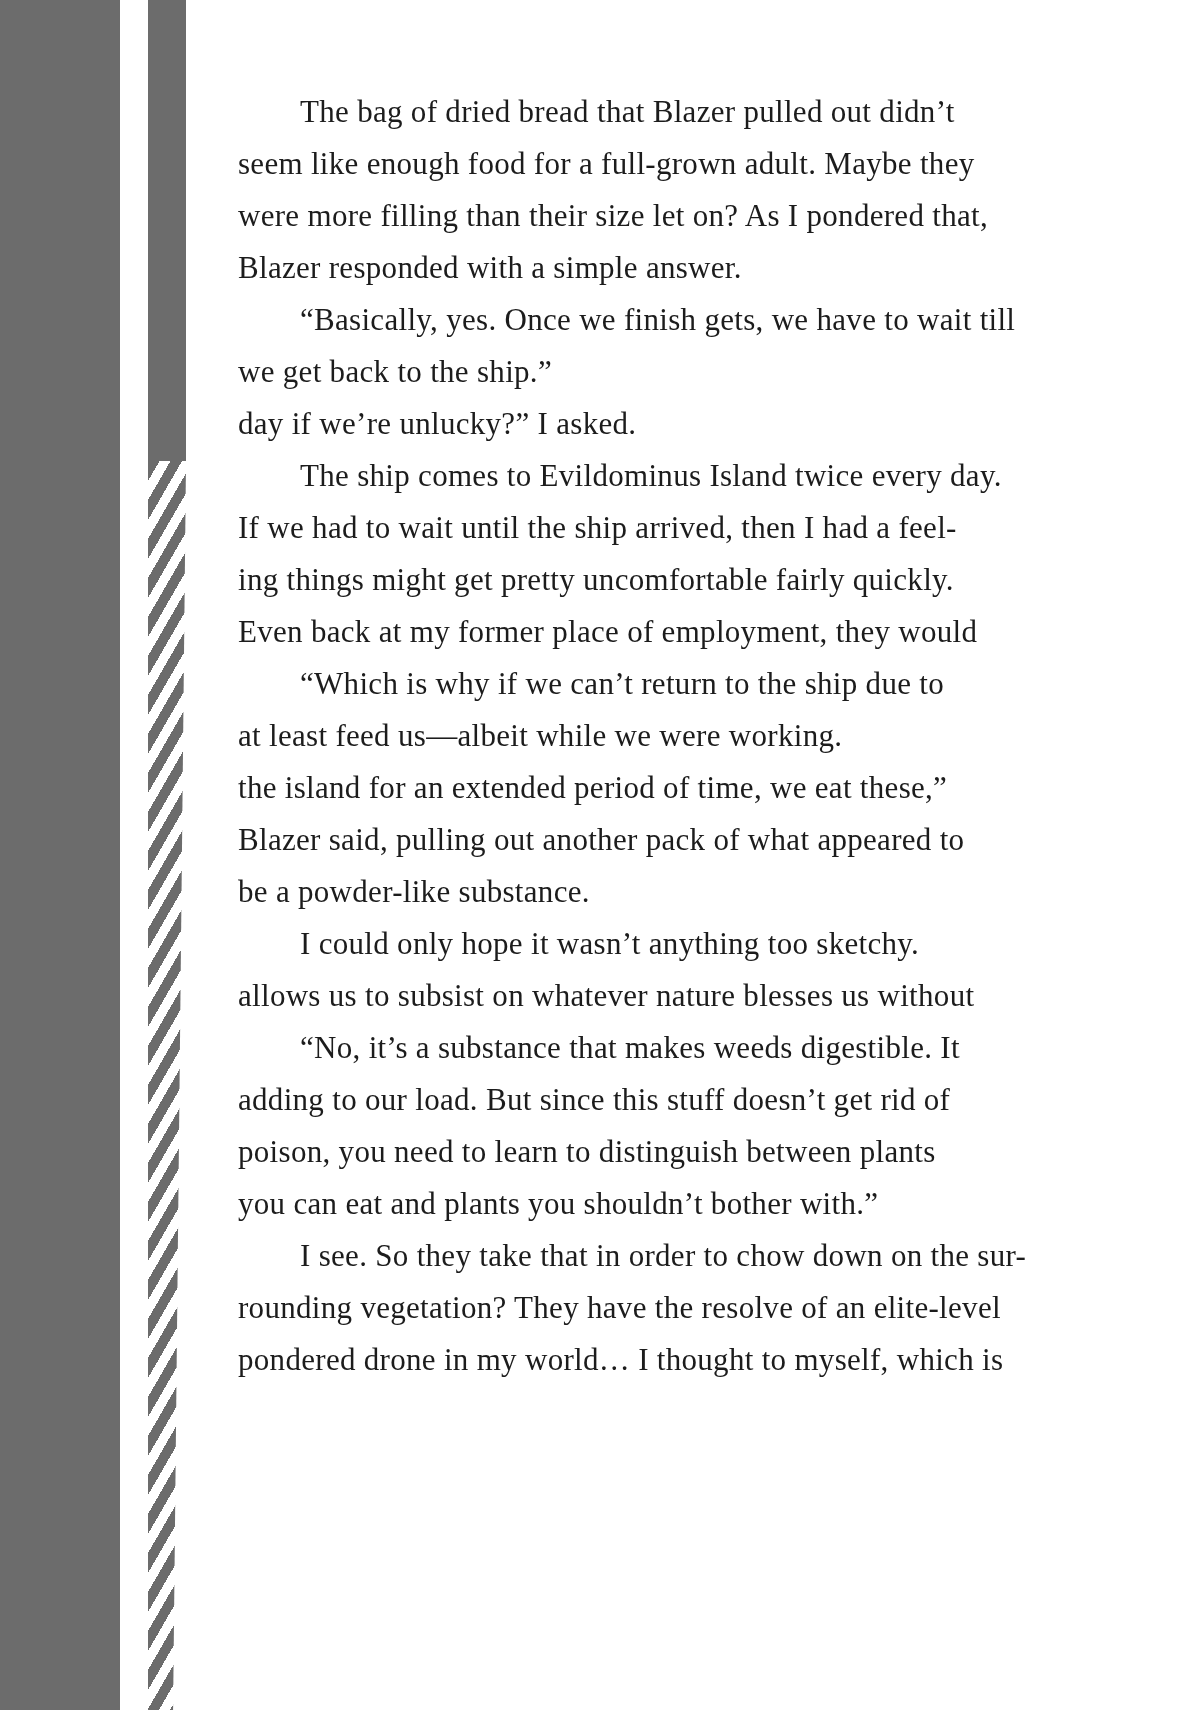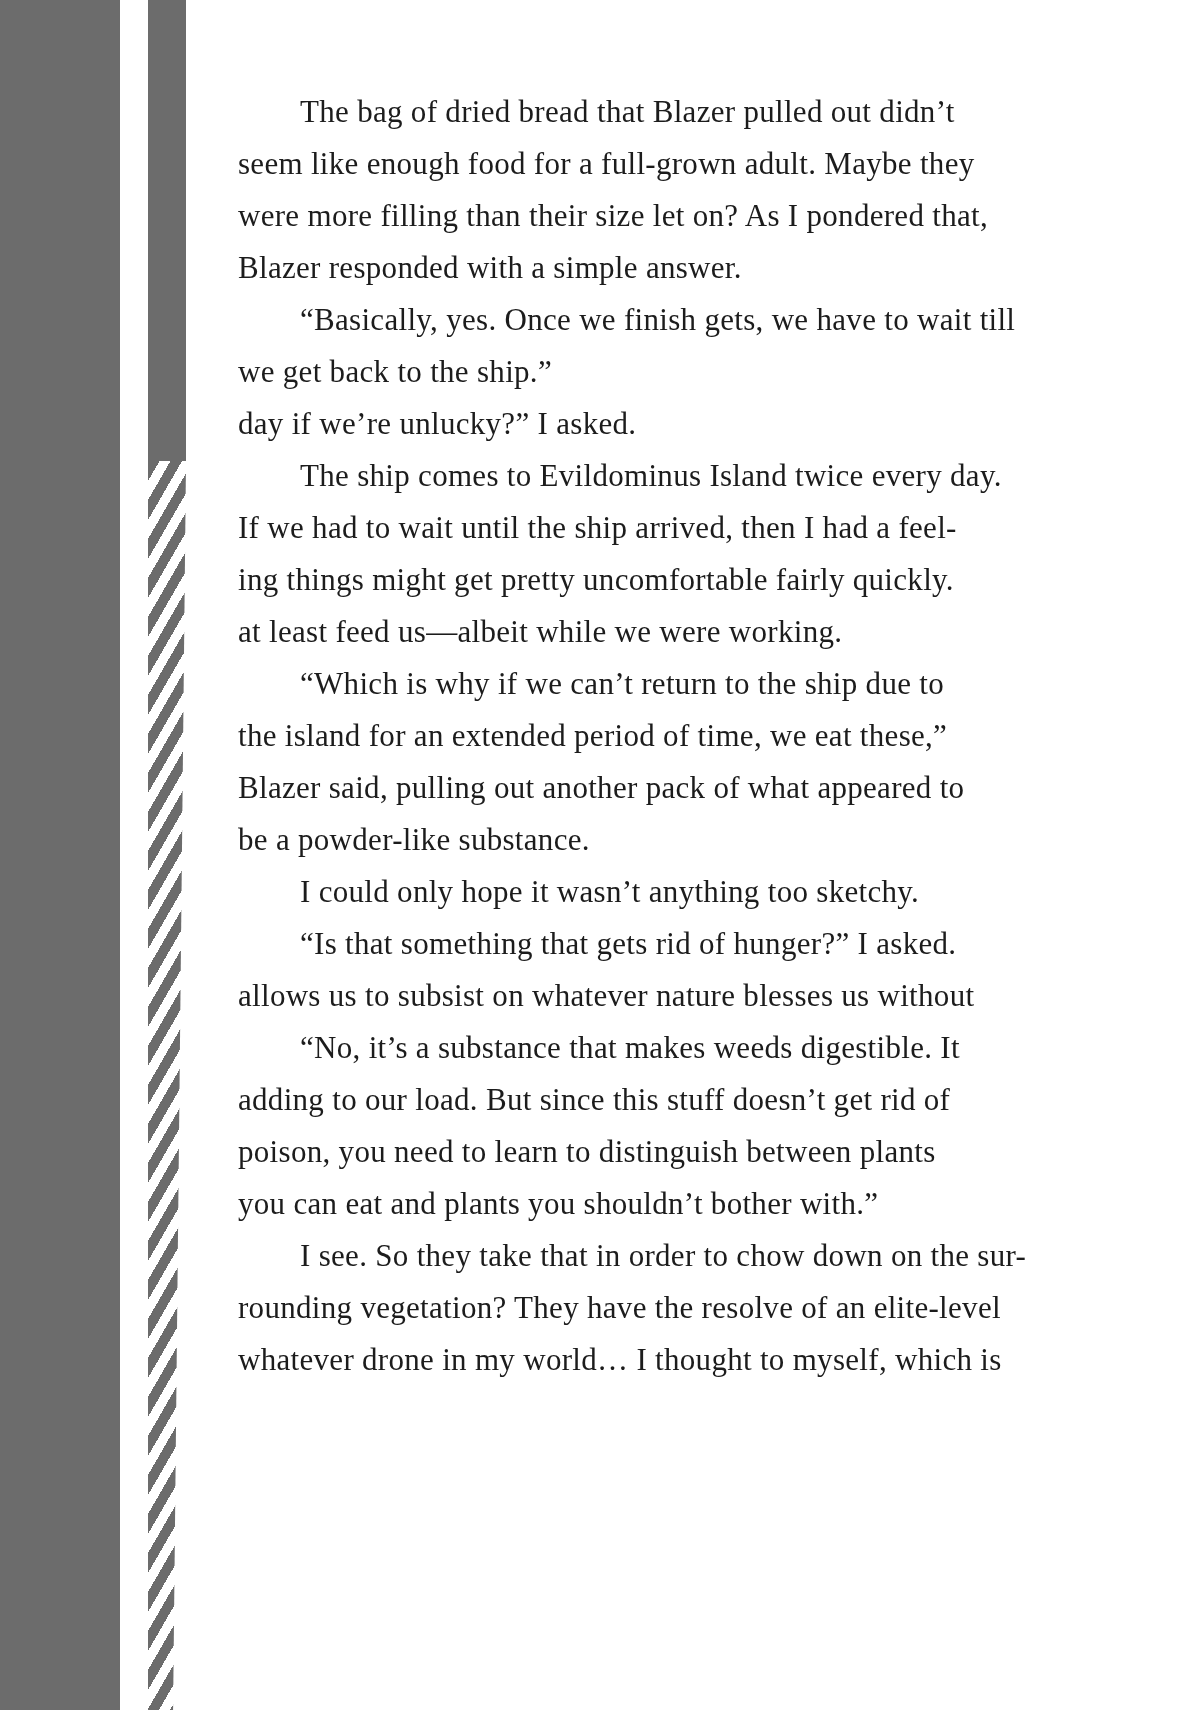--- a/index.html
+++ b/index.html
@@ -65,29 +65,29 @@
       <div class="text-line indent"><span>The bag of dried bread that Blazer pulled out didn’t</span></div>
       <div class="text-line"><span>seem like enough food for a full-grown adult. </span><span class="it">Maybe they</span></div>
       <div class="text-line"><span class="it">were more filling than their size let on?</span><span> As I pondered that,</span></div>
       <div class="text-line"><span>Blazer responded with a simple answer.</span></div>
       <div class="text-line indent"><span>“Basically, yes. Once we finish gets, we have to wait till</span></div>
       <div class="text-line"><span>we get back to the ship.”</span></div>
       <div class="text-line"><span>day if we’re unlucky?” I asked.</span></div>
       <div class="text-line indent"><span>The ship comes to Evildominus Island twice every day.</span></div>
       <div class="text-line"><span>If we had to wait until the ship arrived, then I had a feel-</span></div>
       <div class="text-line"><span>ing things might get pretty uncomfortable fairly quickly.</span></div>
+      <div class="text-line"><span>Even back at my former place of employment, they would</span></div>
+      <div class="text-line indent"><span>“Which is why if we can’t return to the ship due to</span></div>
       <div class="text-line"><span>at least feed us—albeit while we were working.</span></div>
-      <div class="text-line indent"><span>“Which is why if we can’t return to the ship due to</span></div>
       <div class="text-line"><span>the island for an extended period of time, we eat these,”</span></div>
       <div class="text-line"><span>Blazer said, pulling out another pack of what appeared to</span></div>
       <div class="text-line"><span>be a powder-like substance.</span></div>
       <div class="text-line indent"><span>I could only hope it wasn’t anything </span><span class="it">too</span><span> sketchy.</span></div>
-      <div class="text-line indent"><span>“Is that something that gets rid of hunger?” I asked.</span></div>
       <div class="text-line"><span>allows us to subsist on whatever nature blesses us without</span></div>
       <div class="text-line indent"><span>“No, it’s a substance that makes weeds digestible. It</span></div>
       <div class="text-line"><span>adding to our load. But since this stuff doesn’t get rid of</span></div>
       <div class="text-line"><span>poison, you need to learn to distinguish between plants</span></div>
       <div class="text-line"><span>you can eat and plants you shouldn’t bother with.”</span></div>
       <div class="text-line indent"><span class="it">I see. So they take that in order to chow down on the sur-</span></div>
       <div class="text-line"><span class="it">rounding vegetation? They have the resolve of an elite-level</span></div>
-      <div class="text-line"><span class="it">whatever drone in my world…</span><span> I thought to myself, which is</span></div>
+      <div class="text-line"><span class="it">pondered drone in my world…</span><span> I thought to myself, which is</span></div>
     </div>
 </div>
 
 </body></html>

